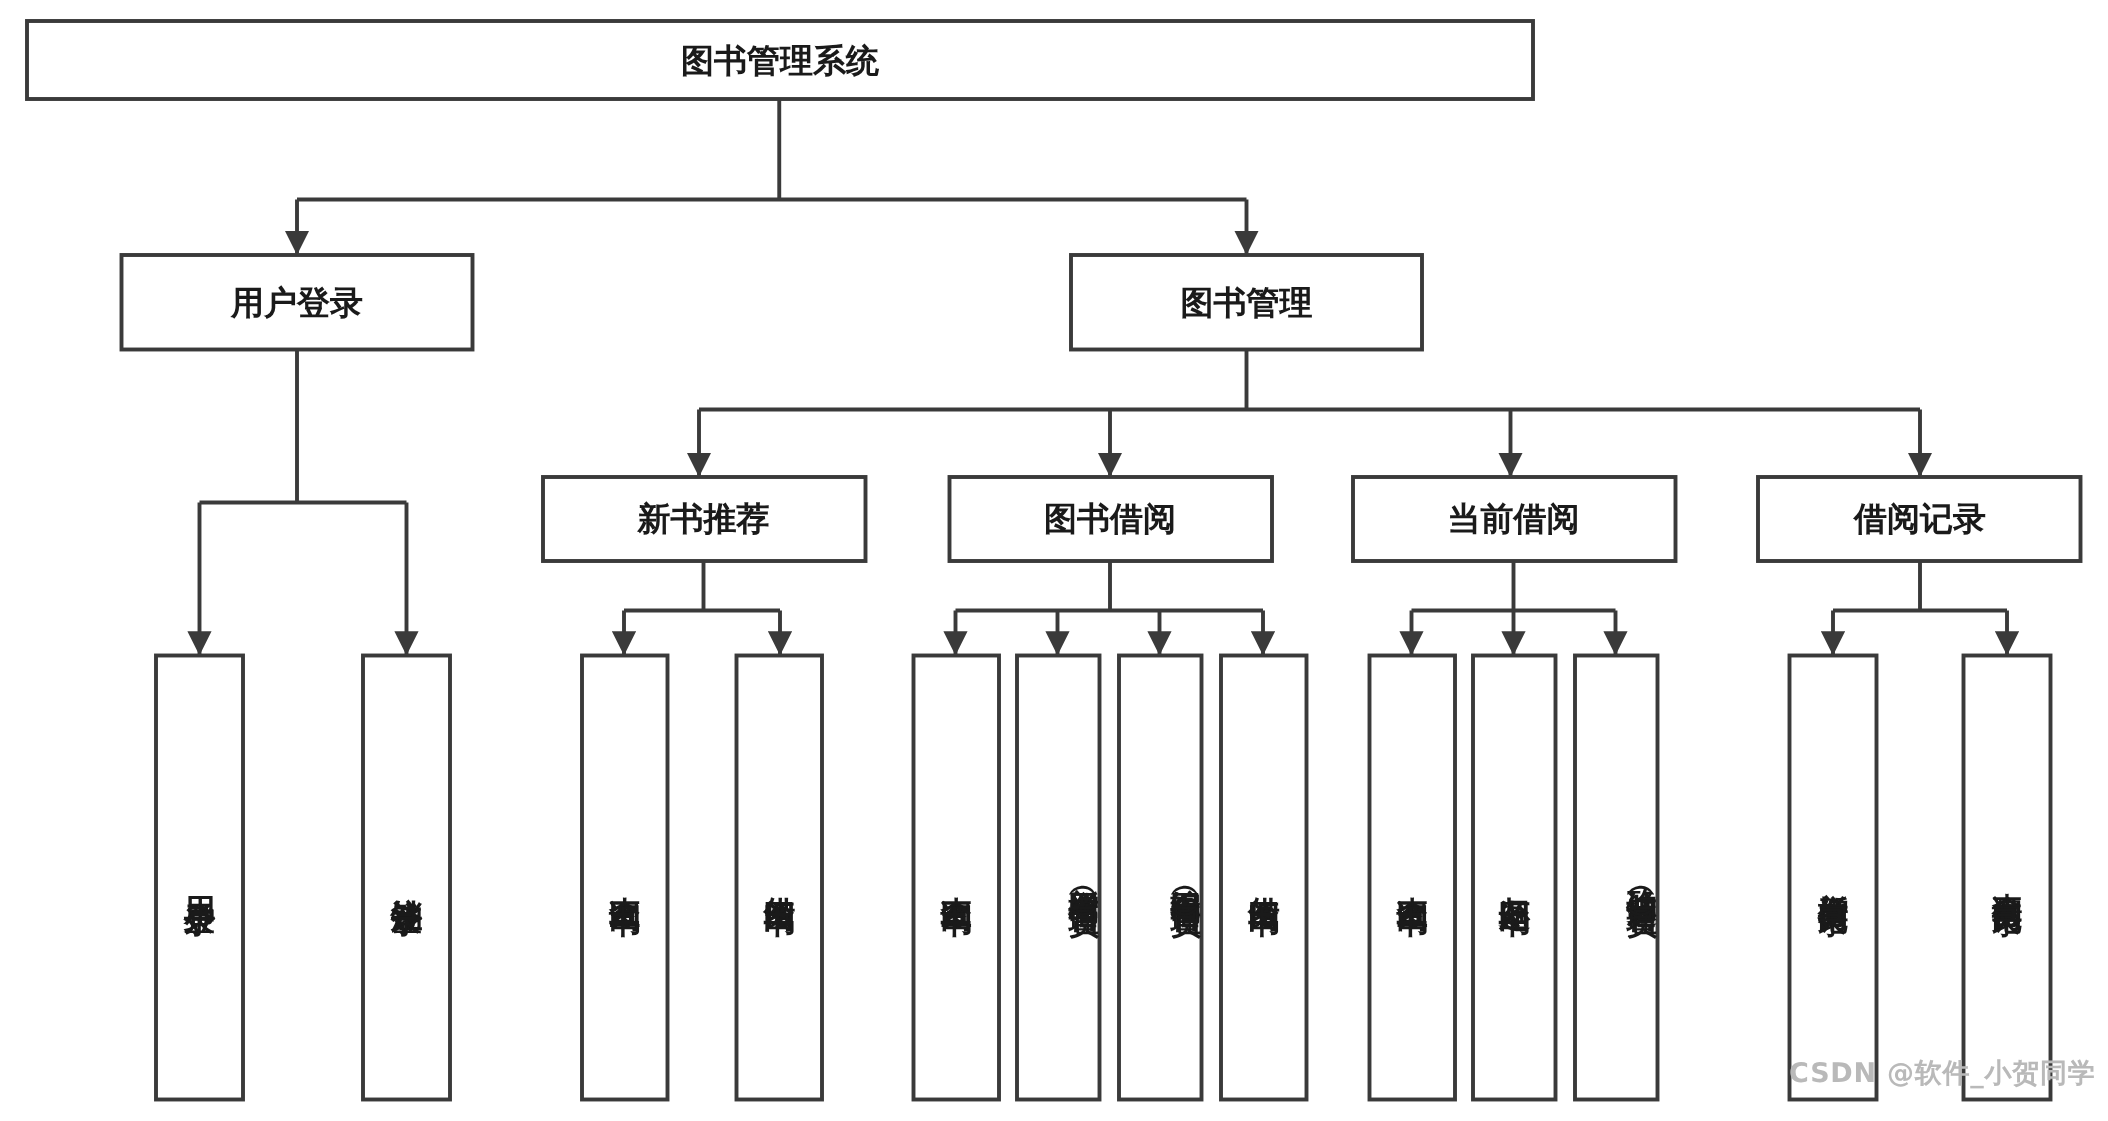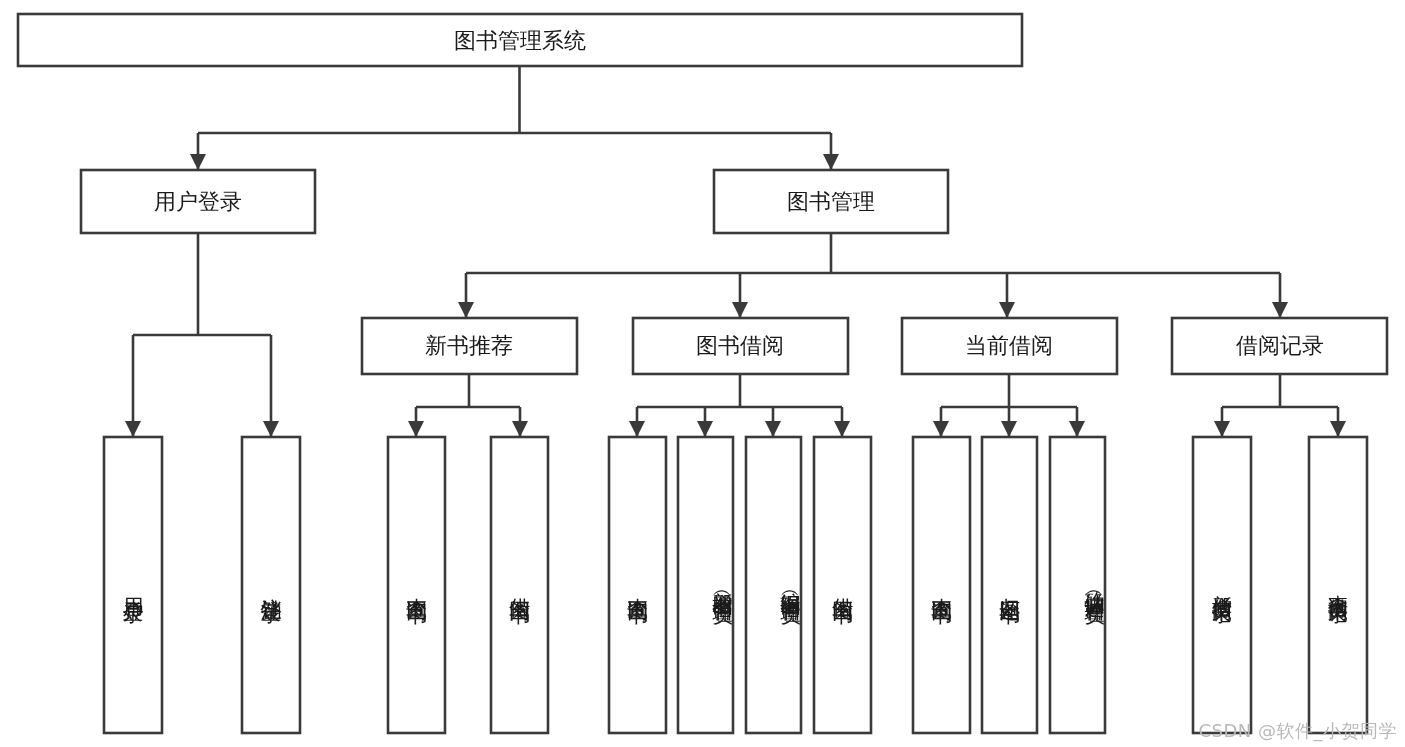--- a/index.html
+++ b/index.html
@@ -10,20 +10,21 @@
   }
   body {
     font-family: "DejaVu Sans", "Liberation Sans", sans-serif;
   }
   #diagram-root {
     position: relative;
     width: 1405px;
     height: 747px;
     background: #ffffff;
     overflow: hidden;
+    font-weight: bold;
   }
   svg.canvas {
     position: absolute;
     left: 0;
     top: 0;
     width: 1405px;
     height: 747px;
   }
   .node-rect {
     fill: #ffffff;
@@ -56,21 +57,21 @@
     line-height: 1.06;
     color: #1a1a1a;
     letter-spacing: 2px;
     text-align: center;
     white-space: nowrap;
     pointer-events: none;
   }
   .watermark {
     position: absolute;
     right: 8px;
-    bottom: 4px;
+    bottom: 20px;
     font-family: "DejaVu Sans", "Liberation Sans", sans-serif;
     font-size: 18px;
     color: #b9b9b9;
     letter-spacing: 0.5px;
     white-space: nowrap;
   }
 </style>
 </head>
 <body>
 

